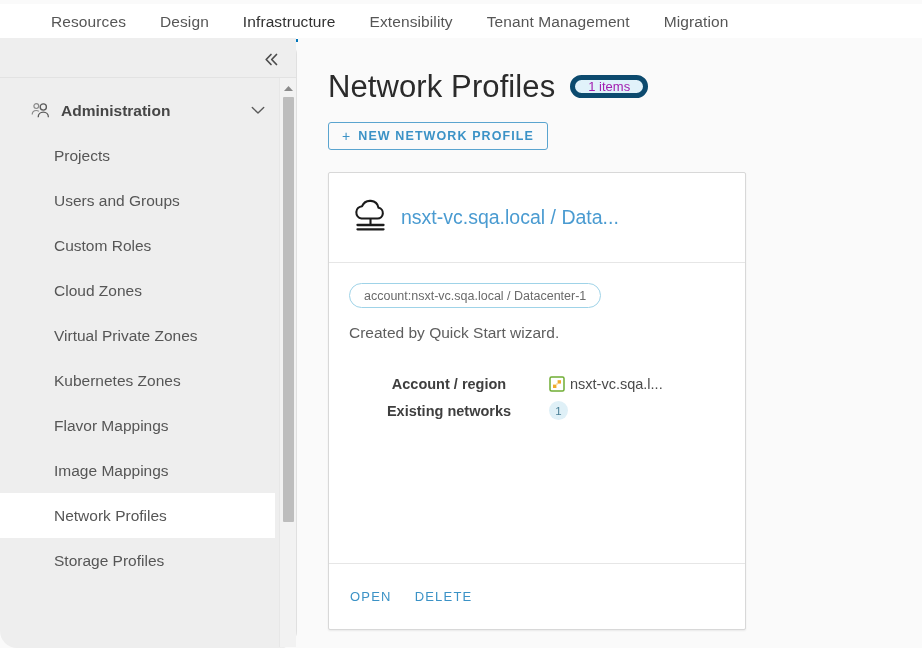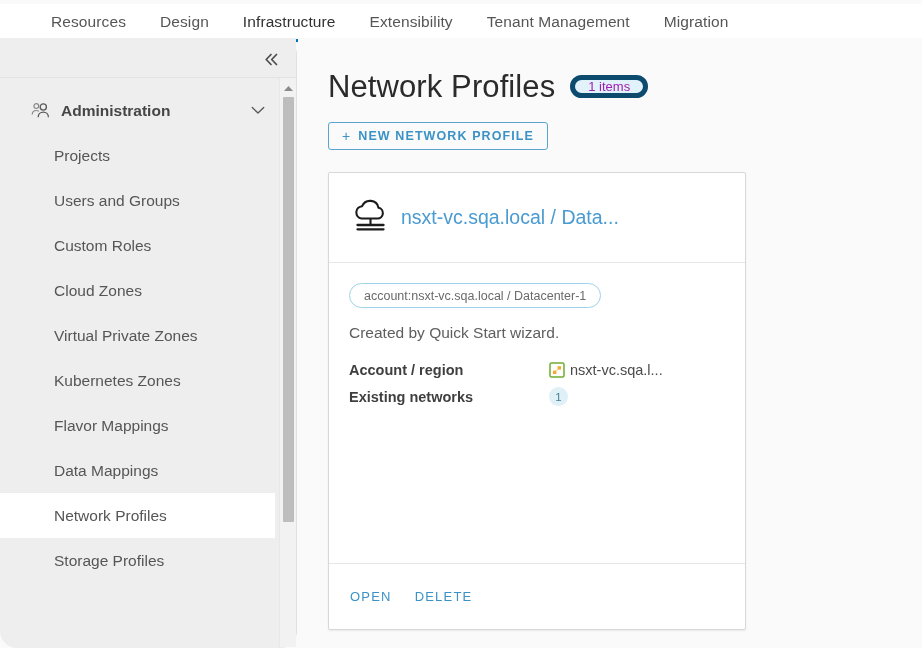--- a/index.html
+++ b/index.html
@@ -171,21 +171,21 @@
   .card-body { flex: 1 1 auto; padding: 20px 20px 0 20px; }
   .chip {
     display: inline-flex; align-items: center;
     height: 25px; padding: 0 14px;
     border: 1px solid #9fd3e8; border-radius: 13px;
     background: #ffffff; color: #6a6a6a; font-size: 12.5px;
     cursor: pointer;
   }
   .desc { margin-top: 16px; font-size: 15.5px; color: #5e5e5e; }
 
-  .kv { margin-top: 14px; }
+  .kv { margin-top: 28px; text-align: center; }
   .kv-row { display: flex; align-items: center; height: 27px; }
   .kv-key { width: 200px; font-size: 14.5px; font-weight: bold; color: #3f3f3f; }
   .kv-val { display: flex; align-items: center; font-size: 14.5px; color: #4a4a4a;
             white-space: nowrap; overflow: hidden; }
   .kv-val .vico { margin-right: 5px; display: flex; flex: 0 0 auto; }
   .mini-badge {
     display: inline-flex; align-items: center; justify-content: center;
     min-width: 19px; height: 19px; padding: 0 6px;
     border-radius: 10px; background: #dff0f7; color: #4a7f96; font-size: 11.5px;
   }
@@ -277,21 +277,21 @@
         <div class="nav-item">
           <span>Virtual Private Zones</span>
         </div>
         <div class="nav-item">
           <span>Kubernetes Zones</span>
         </div>
         <div class="nav-item">
           <span>Flavor Mappings</span>
         </div>
         <div class="nav-item">
-          <span>Data Mappings</span>
+          <span>Image Mappings</span>
         </div>
         <div class="nav-item selected">
           <span>Network Profiles</span>
         </div>
         <div class="nav-item">
           <span>Storage Profiles</span>
         </div>
 
       </div>
 

